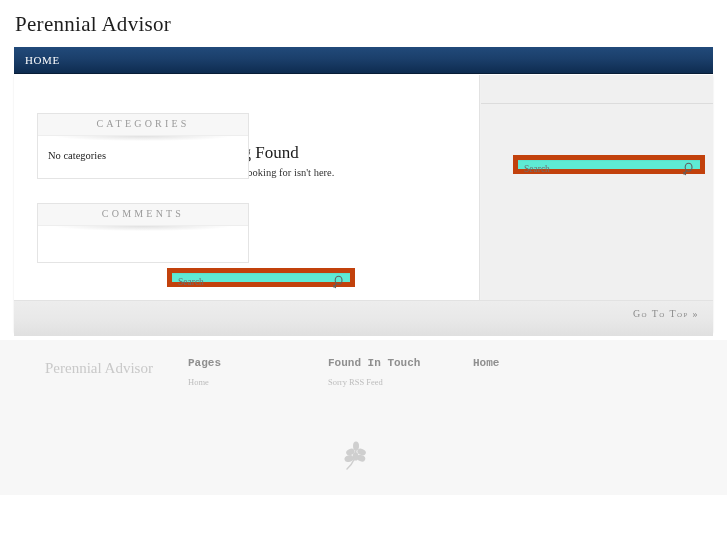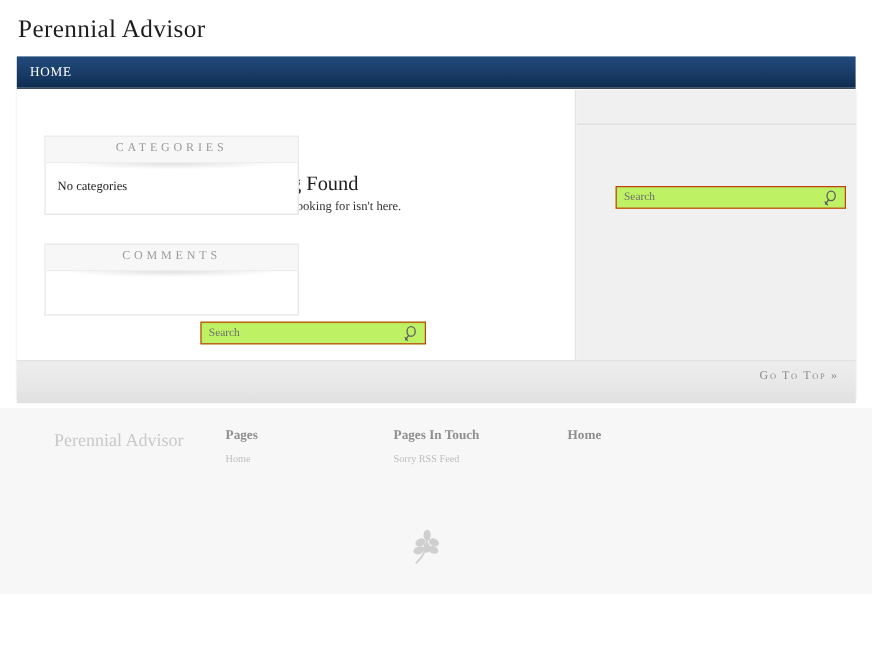--- a/index.html
+++ b/index.html
@@ -95,22 +95,22 @@
     width: 466px;
     text-align: center;
     font-size: 10.5px;
     color: #333333;
     font-family: "Liberation Serif", "DejaVu Serif", serif;
   }
 
   
   .searchbox {
     position: absolute;
-    background: #bef264;
-    border: 1px solid #c2410c;
+    background: #5eead4;
+    border: 5px solid #c2410c;
     box-shadow: inset 0 1px 1px rgba(0,0,0,0.04);
     height: 19px;
   }
   .searchbox input {
     position: absolute;
     left: 6px;
     top: 0;
     height: 17px;
     width: calc(100% - 30px);
     border: 0;
@@ -237,21 +237,21 @@
     line-height: 20px;
     color: #c9c9c9;
     font-family: "Liberation Serif", "DejaVu Serif", serif;
   }
   .footer-col { position: absolute; top: 17px; }
   .footer-col-title {
     font-size: 11px;
     font-weight: 700;
     color: #8f8f8f;
     margin-bottom: 8px;
-    font-family: Liberation Serif, serif;
+    font-family: Liberation Mono, monospace;
   }
   .footer-link {
     display: block;
     font-size: 8.5px;
     color: #bdbdbd;
     text-decoration: none;
     cursor: pointer;
     font-family: "Liberation Serif", "DejaVu Serif", serif;
   }
   #footer-col-pages { left: 188px; }
@@ -332,21 +332,21 @@
 
   <div class="footer">
     <div class="footer-brand">Perennial Advisor</div>
 
     <div class="footer-col" id="footer-col-pages">
       <div class="footer-col-title">Pages</div>
       <a class="footer-link">Home</a>
     </div>
 
     <div class="footer-col" id="footer-col-stay">
-      <div class="footer-col-title">Pages In Touch</div>
+      <div class="footer-col-title">Found In Touch</div>
       <a class="footer-link">Sorry RSS Feed</a>
     </div>
 
     <div class="footer-col" id="footer-col-more">
       <div class="footer-col-title">Home</div>
     </div>
   </div>
 
   <div class="footer-leaf">
     <svg width="36" height="36" viewBox="0 0 36 36">

